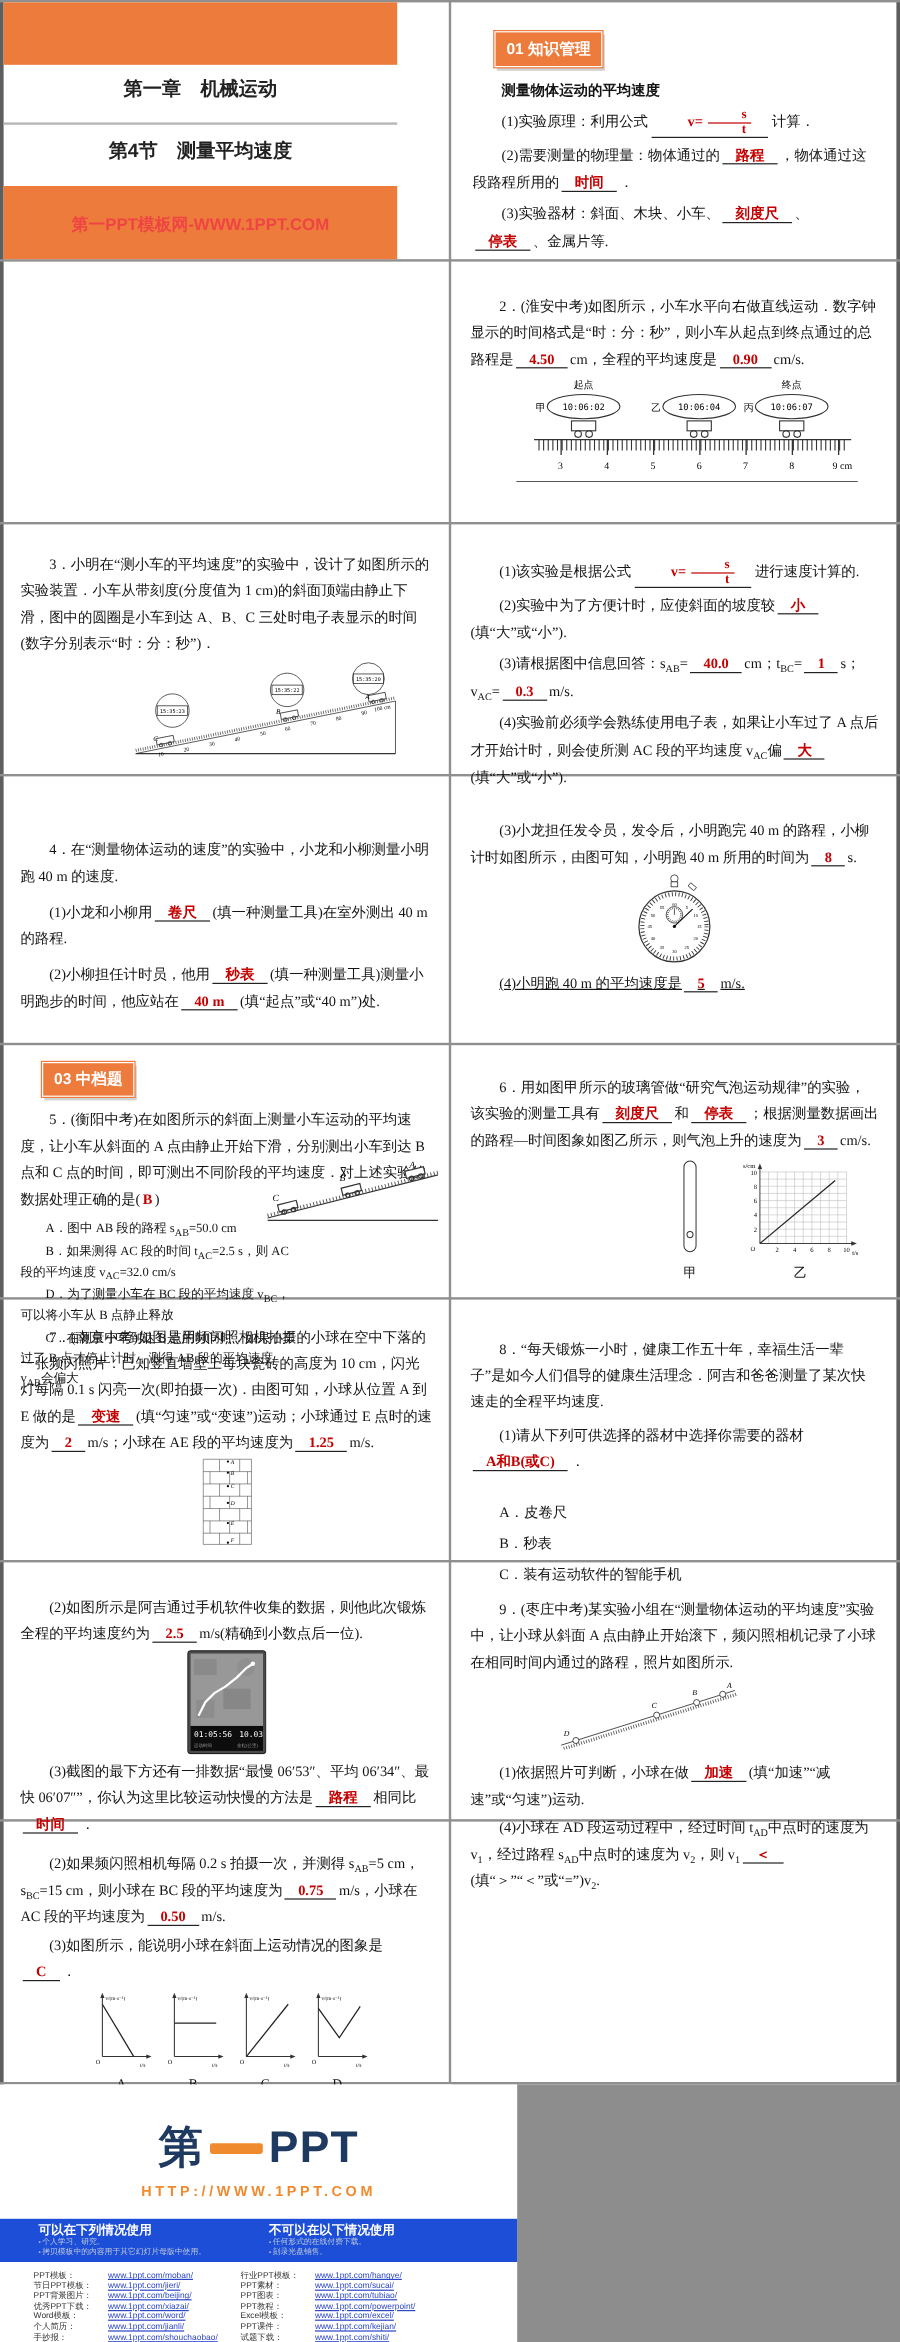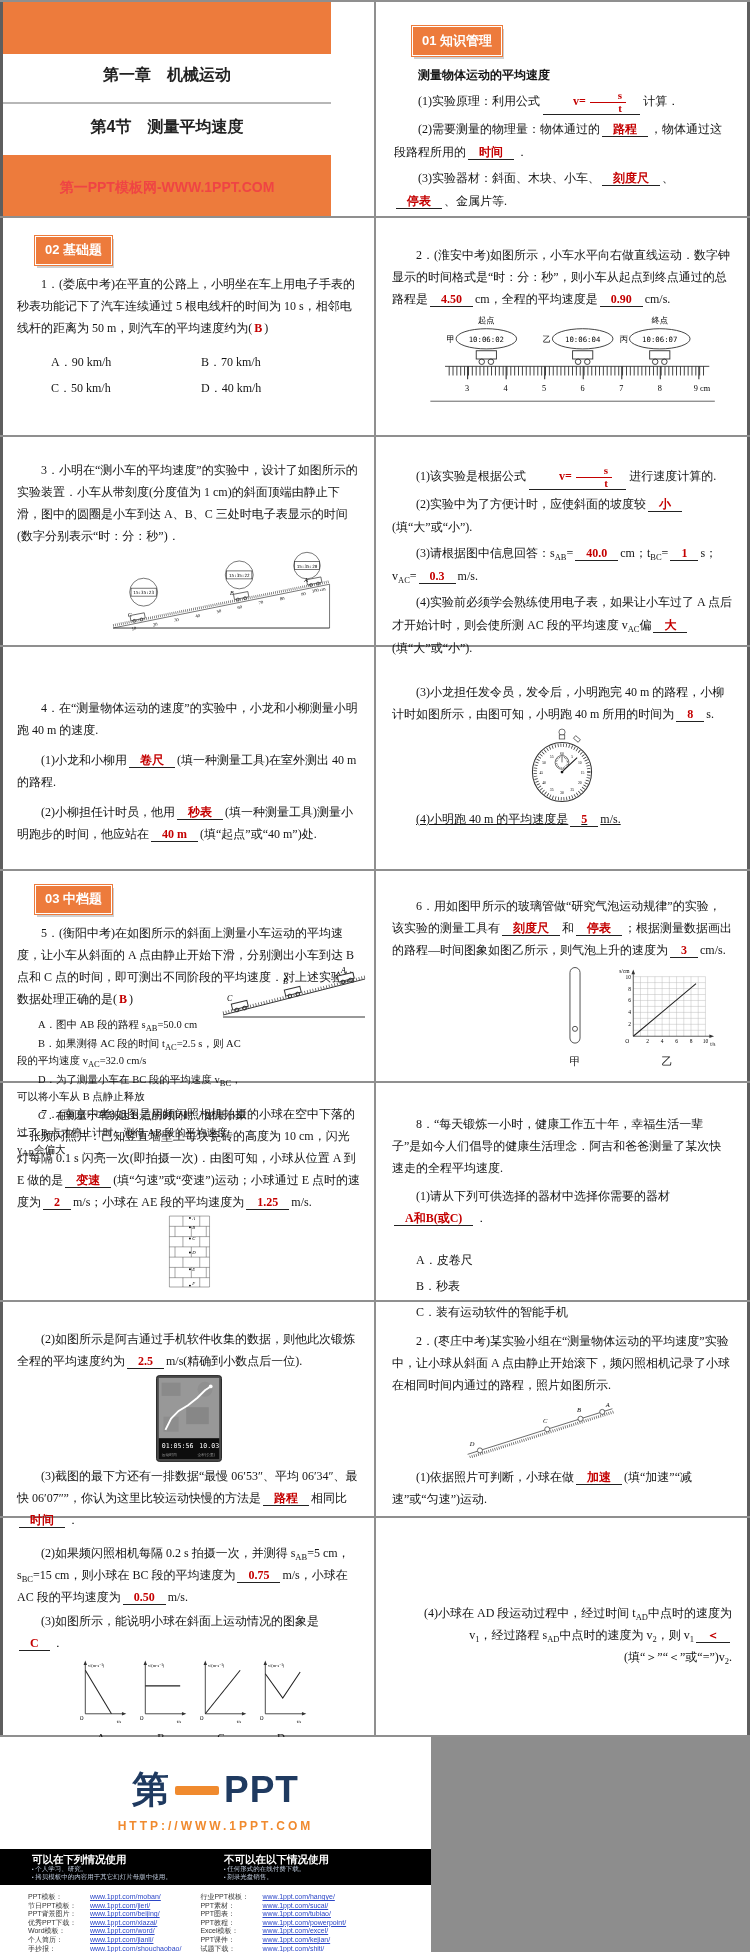--- a/index.html
+++ b/index.html
@@ -34,21 +34,21 @@
   .glabel{text-align:center;font-size:11px;}
   svg text{font-family:"Liberation Serif","DejaVu Serif",serif;}
   .lcd{font-family:"DejaVu Sans Mono",monospace;}
   
   #footer{position:absolute;left:0;top:1737px;width:431px;height:215px;background:#fff;}
   #grayblock{position:absolute;left:377px;top:1737px;width:373px;height:215px;background:#8d8d8d;}
   .logo{margin-top:28px;text-align:center;font-family:"Liberation Sans",sans-serif;}
   .lg-ch{font-size:37px;font-weight:bold;color:#1F3A60;letter-spacing:1px;vertical-align:middle;}
   .lg-dash{display:inline-block;width:44px;height:9px;background:#F08A2E;border-radius:2px;margin:0 5px;vertical-align:middle;}
   .lg-url{margin-top:4px;text-align:center;color:#F08A2E;font-weight:bold;font-size:12px;letter-spacing:3px;font-family:"Liberation Sans",sans-serif;}
-  .navy{margin-top:16px;height:36px;background:#000000;display:flex;color:#fff;font-family:"Liberation Sans",sans-serif;}
+  .navy{margin-top:16px;height:36px;background:#1d4ed8;display:flex;color:#fff;font-family:"Liberation Sans",sans-serif;}
   .navy .col{padding-top:4px;}
   .navy .col.c1{width:52%;padding-left:32px;box-sizing:border-box;}
   .navy .col.c2{width:48%;}
   .termtitle{font-size:10.5px;font-weight:bold;line-height:12px;}
   .bullet{font-size:6.5px;line-height:8px;color:#bcc8da;}
   .bullet::before{content:"▪ ";font-size:5px;}
   .linkszone{padding:8px 0 0 28px;font-family:"Liberation Sans",sans-serif;}
   .lcol{display:inline-block;vertical-align:top;width:168px;}
   .lrow{font-size:7px;line-height:8.6px;white-space:nowrap;}
   .llab{display:inline-block;width:62px;color:#333;}
@@ -84,32 +84,20 @@
   <div class="cell" style="left:376px;top:2px;width:371px;height:214px;padding:24px 16px 0 18px;box-sizing:border-box;line-height:23px;">
     <span class="badge">01 知识管理</span>
     <div>
         <div class="para" style="text-indent: 2em;"><span class="bold">测量物体运动的平均速度</span></div>
         <div class="para" style="text-indent: 2em; margin-top: 3px;">(1)实验原理：利用公式<span class="fw"><span class="red">v=</span><span class="frac"><span class="ft">s</span><span class="fb">t</span></span></span>计算．</div>
         <div class="para" style="text-indent: 2em; margin-top: 3px;">(2)需要测量的物理量：物体通过的<span class="ans">路程</span>，物体通过这段路程所用的<span class="ans">时间</span>．</div>
         <div class="para" style="text-indent: 2em; margin-top: 3px;">(3)实验器材：斜面、木块、小车、<span class="ans">刻度尺</span>、<span class="ans">停表</span>、金属片等.</div>
       </div>
   </div>
 
-  <div class="cell" style="left:3px;top:218px;width:371px;height:217px;padding:18px 14px 0;box-sizing:border-box;">
-    <span class="badge">02 基础题</span>
-    <div>
-        <div class="para" style="text-indent: 2em;">1．(娄底中考)在平直的公路上，小明坐在车上用电子手表的秒表功能记下了汽车连续通过 5 根电线杆的时间为 10 s，相邻电线杆的距离为 50 m，则汽车的平均速度约为(<span class="red">B</span>)</div>
-      </div>
-    <div class="optgrid">
-        <div class="opt">A．90 km/h</div>
-        <div class="opt">B．70 km/h</div>
-        <div class="opt">C．50 km/h</div>
-        <div class="opt">D．40 km/h</div>
-      </div>
-  </div>
 
   <div class="cell" style="left:376px;top:218px;width:372px;height:217px;padding:26px 16px 0;box-sizing:border-box;">
     <div>
         <div class="para" style="text-indent: 2em;">2．(淮安中考)如图所示，小车水平向右做直线运动．数字钟显示的时间格式是“时：分：秒”，则小车从起点到终点通过的总路程是<span class="ans">4.50</span>cm，全程的平均速度是<span class="ans">0.90</span>cm/s.</div>
       </div>
     <svg viewBox="0 0 340 98" width="312" height="90" style="display:block;margin:4px 0 0 20px;">
       <text x="81" y="10" font-size="9" text-anchor="middle">起点</text>
       <text x="270" y="10" font-size="9" text-anchor="middle">终点</text>
       <text x="42" y="31" font-size="9" text-anchor="middle">甲</text>
       <ellipse cx="81" cy="27" rx="33" ry="11" fill="none" stroke="#333"></ellipse>
@@ -372,21 +360,21 @@
       <text x="6" y="86" font-size="4" fill="#9a9a9a">运动时间</text>
       <text x="44" y="86" font-size="4" fill="#9a9a9a">全程(公里)</text>
     </svg>
     <div>
         <div class="para" style="text-indent: 2em;">(3)截图的最下方还有一排数据“最慢 06′53″、平均 06′34″、最快 06′07″”，你认为这里比较运动快慢的方法是<span class="ans">路程</span>相同比<span class="ans">时间</span>．</div>
       </div>
   </div>
 
   <div class="cell" style="left:376px;top:1302px;width:372px;height:214px;padding:28px 16px 0;box-sizing:border-box;">
     <div>
-        <div class="para" style="text-indent: 2em;">2．(枣庄中考)某实验小组在“测量物体运动的平均速度”实验中，让小球从斜面 A 点由静止开始滚下，频闪照相机记录了小球在相同时间内通过的路程，照片如图所示.</div>
+        <div class="para" style="text-indent: 2em;">9．(枣庄中考)某实验小组在“测量物体运动的平均速度”实验中，让小球从斜面 A 点由静止开始滚下，频闪照相机记录了小球在相同时间内通过的路程，照片如图所示.</div>
       </div>
     <svg viewBox="0 0 210 80" width="152" height="58" style="display:block;margin:4px 0 0 72px;">
       <line x1="5" y1="75" x2="205" y2="12" stroke="#333"></line>
       <line x1="8" y1="79" x2="208" y2="16" stroke="#555" stroke-width="4" stroke-dasharray="1 2"></line>
       <circle cx="191" cy="16.4" r="3.5" fill="#fff" stroke="#333"></circle>
       <circle cx="161" cy="25.9" r="3.5" fill="#fff" stroke="#333"></circle>
       <circle cx="115" cy="40.4" r="3.5" fill="#fff" stroke="#333"></circle>
       <circle cx="22" cy="69.6" r="3.5" fill="#fff" stroke="#333"></circle>
       <text x="196" y="9" font-size="9" font-style="italic">A</text>
       <text x="156" y="17" font-size="9" font-style="italic">B</text>
@@ -452,21 +440,21 @@
           <text x="17" y="10" font-size="5">v/(m·s⁻¹)</text>
           <text x="50" y="74" font-size="5.5">t/s</text>
           <text x="12" y="71" font-size="6" text-anchor="end">O</text>
           <polyline points="14,18 34,46 54,16" fill="none" stroke="#222" stroke-width="1.2"></polyline>
         </svg>
         <div class="glabel">D</div>
       </div>
     </div>
   </div>
 
-  <div class="cell" style="left:376px;top:1524px;width:372px;height:217px;padding:78px 16px 0;box-sizing:border-box;text-align:right;">
+  <div class="cell" style="left:376px;top:1434px;width:372px;height:217px;padding:78px 16px 0;box-sizing:border-box;">
     <div>
         <div class="para" style="text-indent: 2em;">(4)小球在 AD 段运动过程中，经过时间 t<sub>AD</sub>中点时的速度为 v<sub>1</sub>，经过路程 s<sub>AD</sub>中点时的速度为 v<sub>2</sub>，则 v<sub>1</sub><span class="ans">＜</span>(填“＞”“＜”或“=”)v<sub>2</sub>.</div>
       </div>
   </div>
 
   <div id="grayblock"></div>
   <div id="footer">
     <div class="logo">
       <span class="lg-ch">第</span><span class="lg-dash"></span><span class="lg-ch">PPT</span>
     </div>

